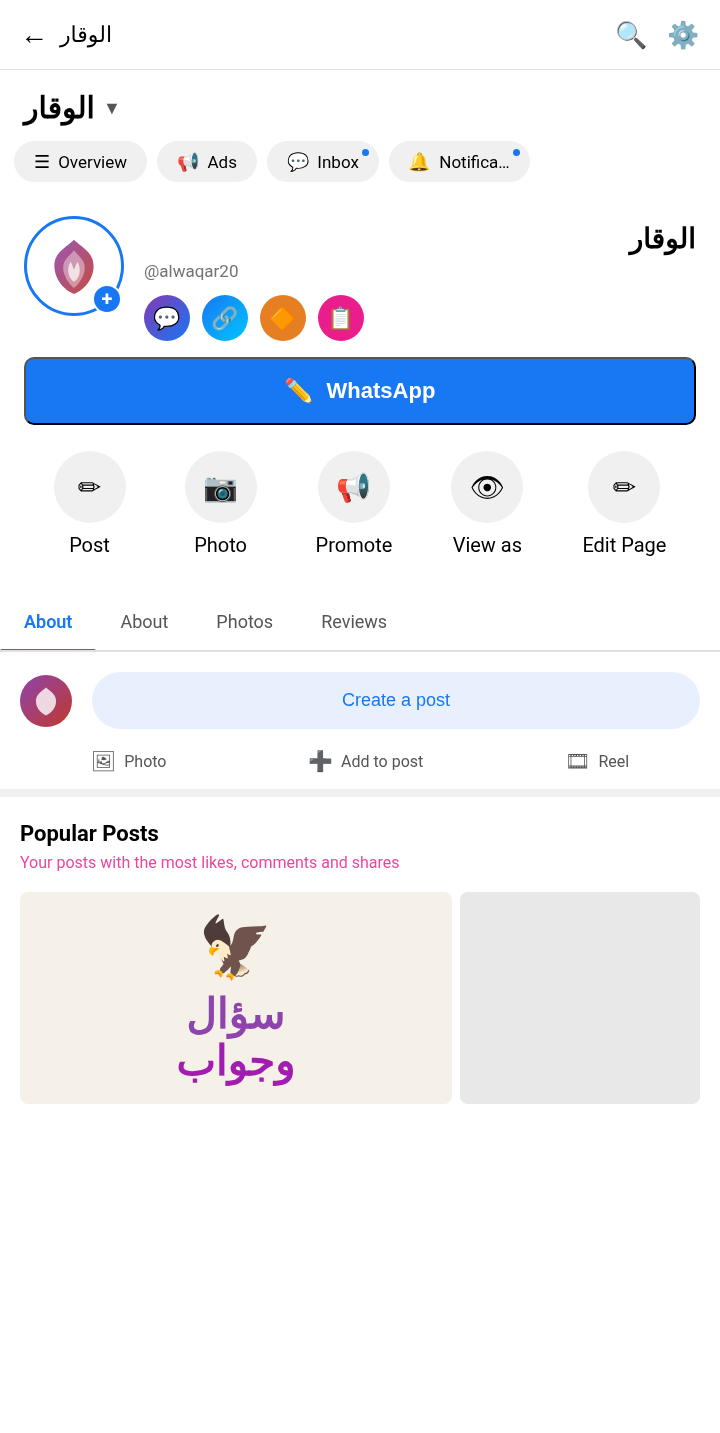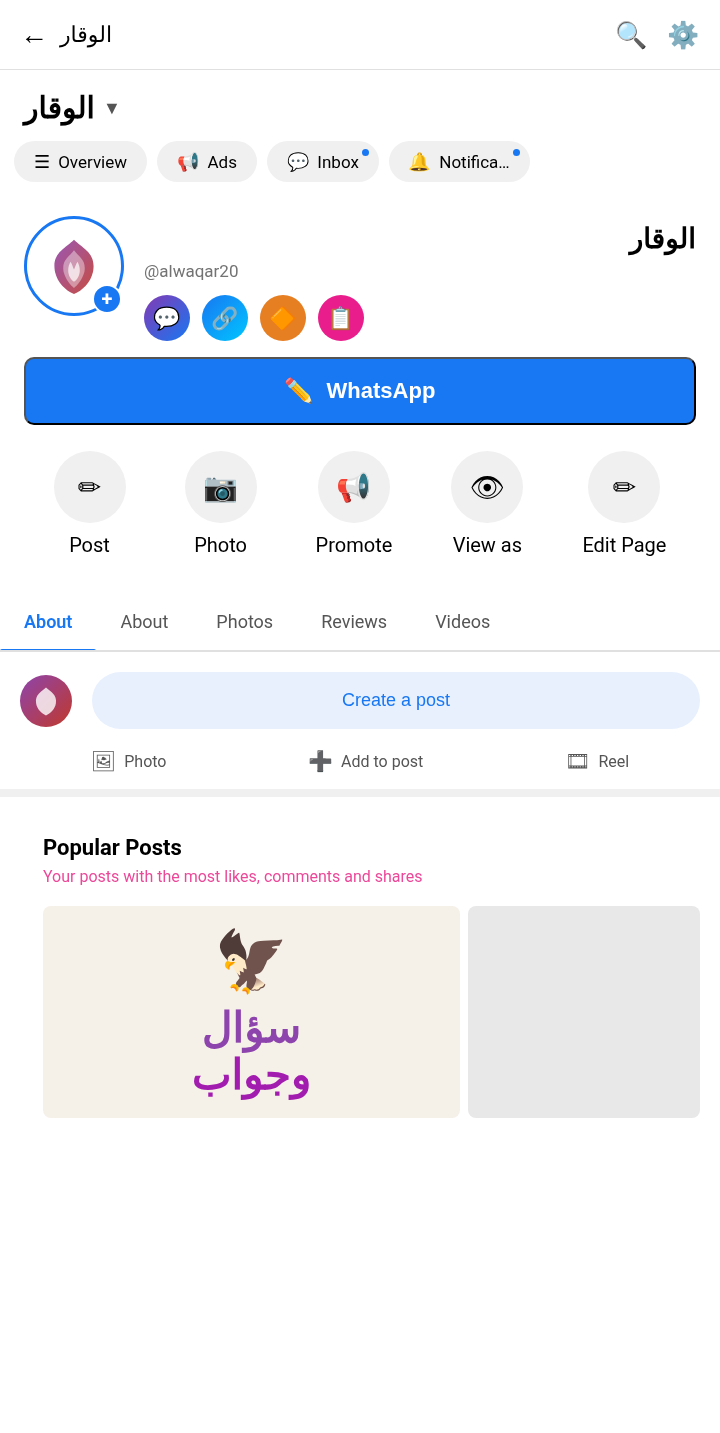--- a/index.html
+++ b/index.html
@@ -288,22 +288,21 @@
       align-items: center;
       gap: 8px;
       font-size: 16px;
       color: #555;
       cursor: pointer;
     }
     .post-action-icon { font-size: 20px; }
 
     
     .popular-posts {
-      padding: 38px 20px 16px;
-      margin-left: 23px;
+      padding: 24px 20px 16px;
     }
     .popular-posts-title {
       font-size: 22px;
       font-weight: 700;
       margin-bottom: 6px;
     }
     .popular-posts-sub {
       font-size: 16px;
       color: #ec4899;
       margin-bottom: 18px;
@@ -442,23 +441,20 @@
   </div>
   <div class="nav-tab">
     <span>About</span>
   </div>
   <div class="nav-tab">
     <span>Photos</span>
   </div>
   <div class="nav-tab">
     <span>Reviews</span>
   </div>
-  <div class="nav-tab">
-    <span>Videos</span>
-  </div>
 </div>
 
 <div class="create-post-section">
   <div class="post-avatar">
     <svg width="36" height="36" viewBox="0 0 80 80" xmlns="http://www.w3.org/2000/svg">
       <path d="M40 10 C30 20 15 25 18 45 C20 58 30 68 40 72 C50 68 60 58 62 45 C65 25 50 20 40 10Z" fill="white" opacity="0.8"></path>
     </svg>
   </div>
   <button class="create-post-btn">Create a post</button>
 </div>

